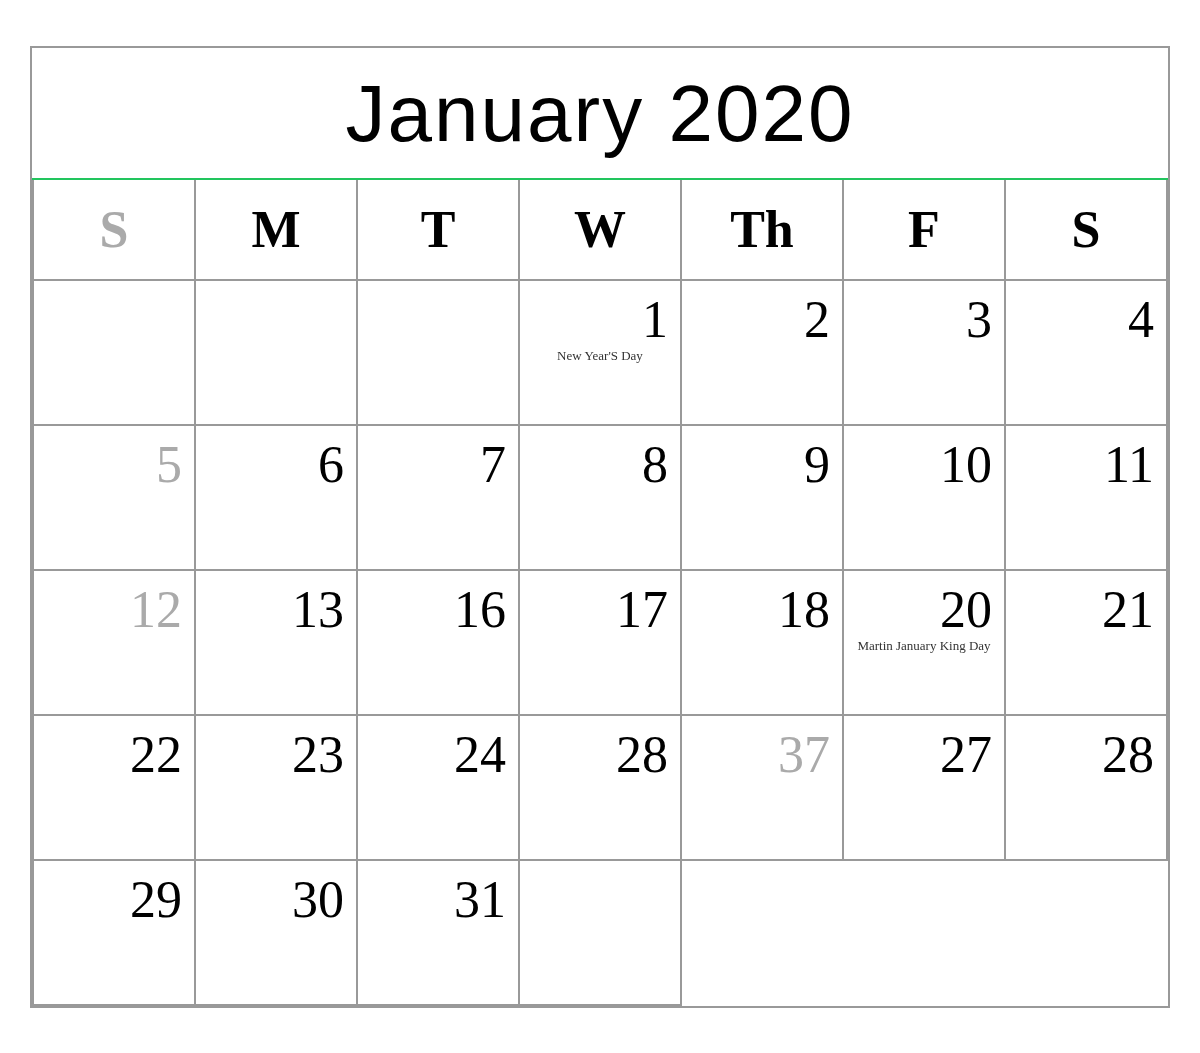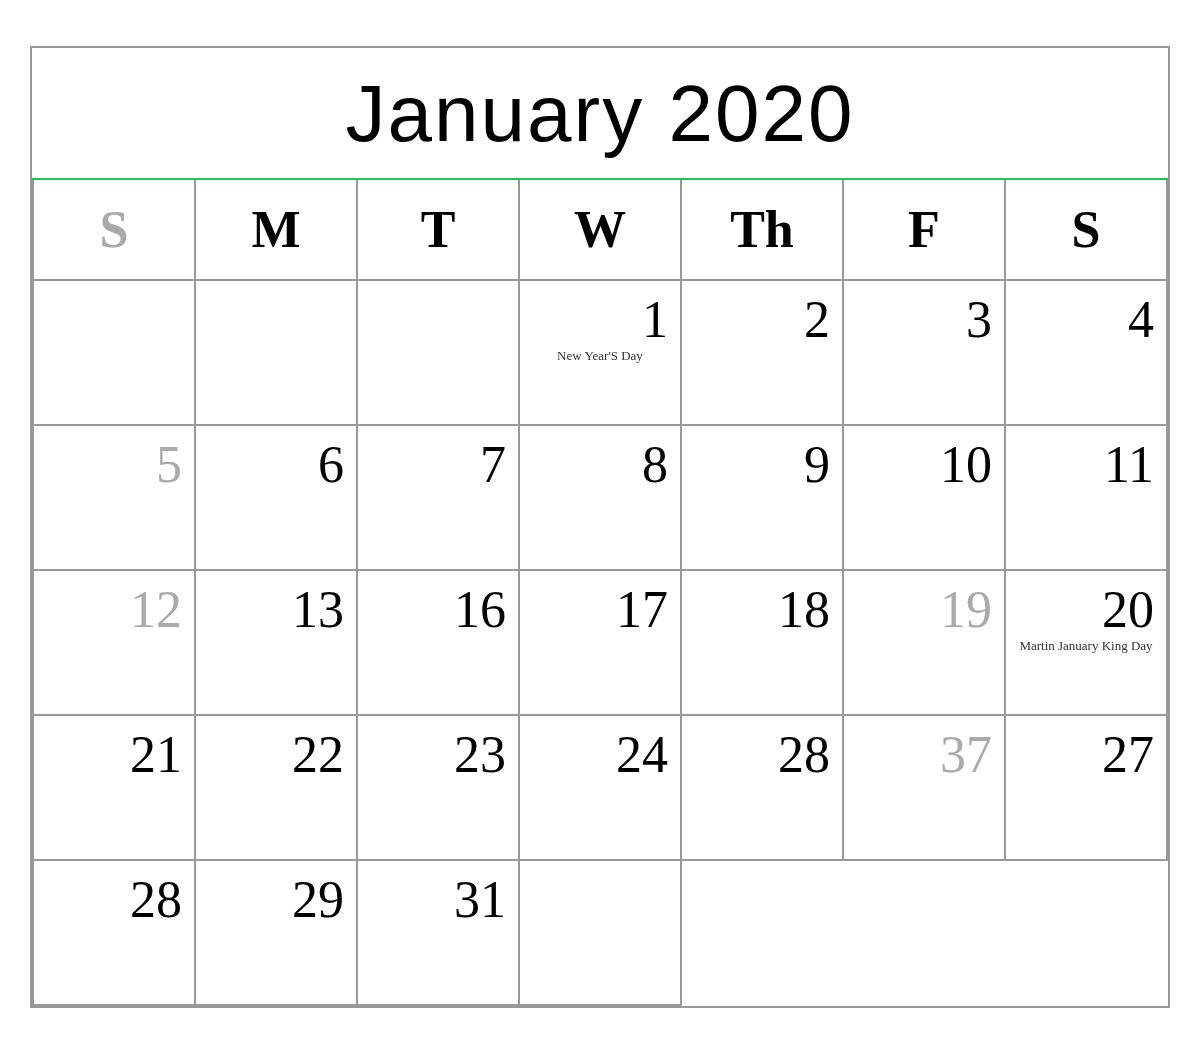--- a/index.html
+++ b/index.html
@@ -154,23 +154,20 @@
       <div class="day-cell">
         <span class="day-number">16</span>
       </div>
       <div class="day-cell">
         <span class="day-number">17</span>
       </div>
       <div class="day-cell">
         <span class="day-number">18</span>
       </div>
       <div class="day-cell">
-        <span class="day-number sunday-num">19</span>
-      </div>
-      <div class="day-cell">
         <span class="day-number">20</span>
         <div class="holiday-label">Martin January King Day</div>
       </div>
       <div class="day-cell">
         <span class="day-number">21</span>
       </div>
       <div class="day-cell">
         <span class="day-number">22</span>
       </div>
       <div class="day-cell">
@@ -188,19 +185,22 @@
       <div class="day-cell">
         <span class="day-number">27</span>
       </div>
       <div class="day-cell">
         <span class="day-number">28</span>
       </div>
       <div class="day-cell">
         <span class="day-number">29</span>
       </div>
       <div class="day-cell">
+        <span class="day-number">30</span>
+      </div>
+      <div class="day-cell">
         <span class="day-number">31</span>
       </div>
       <div class="day-cell">
         <span class="day-number empty">0</span>
       </div>
     </div>
 </div>
 
 </body></html>

